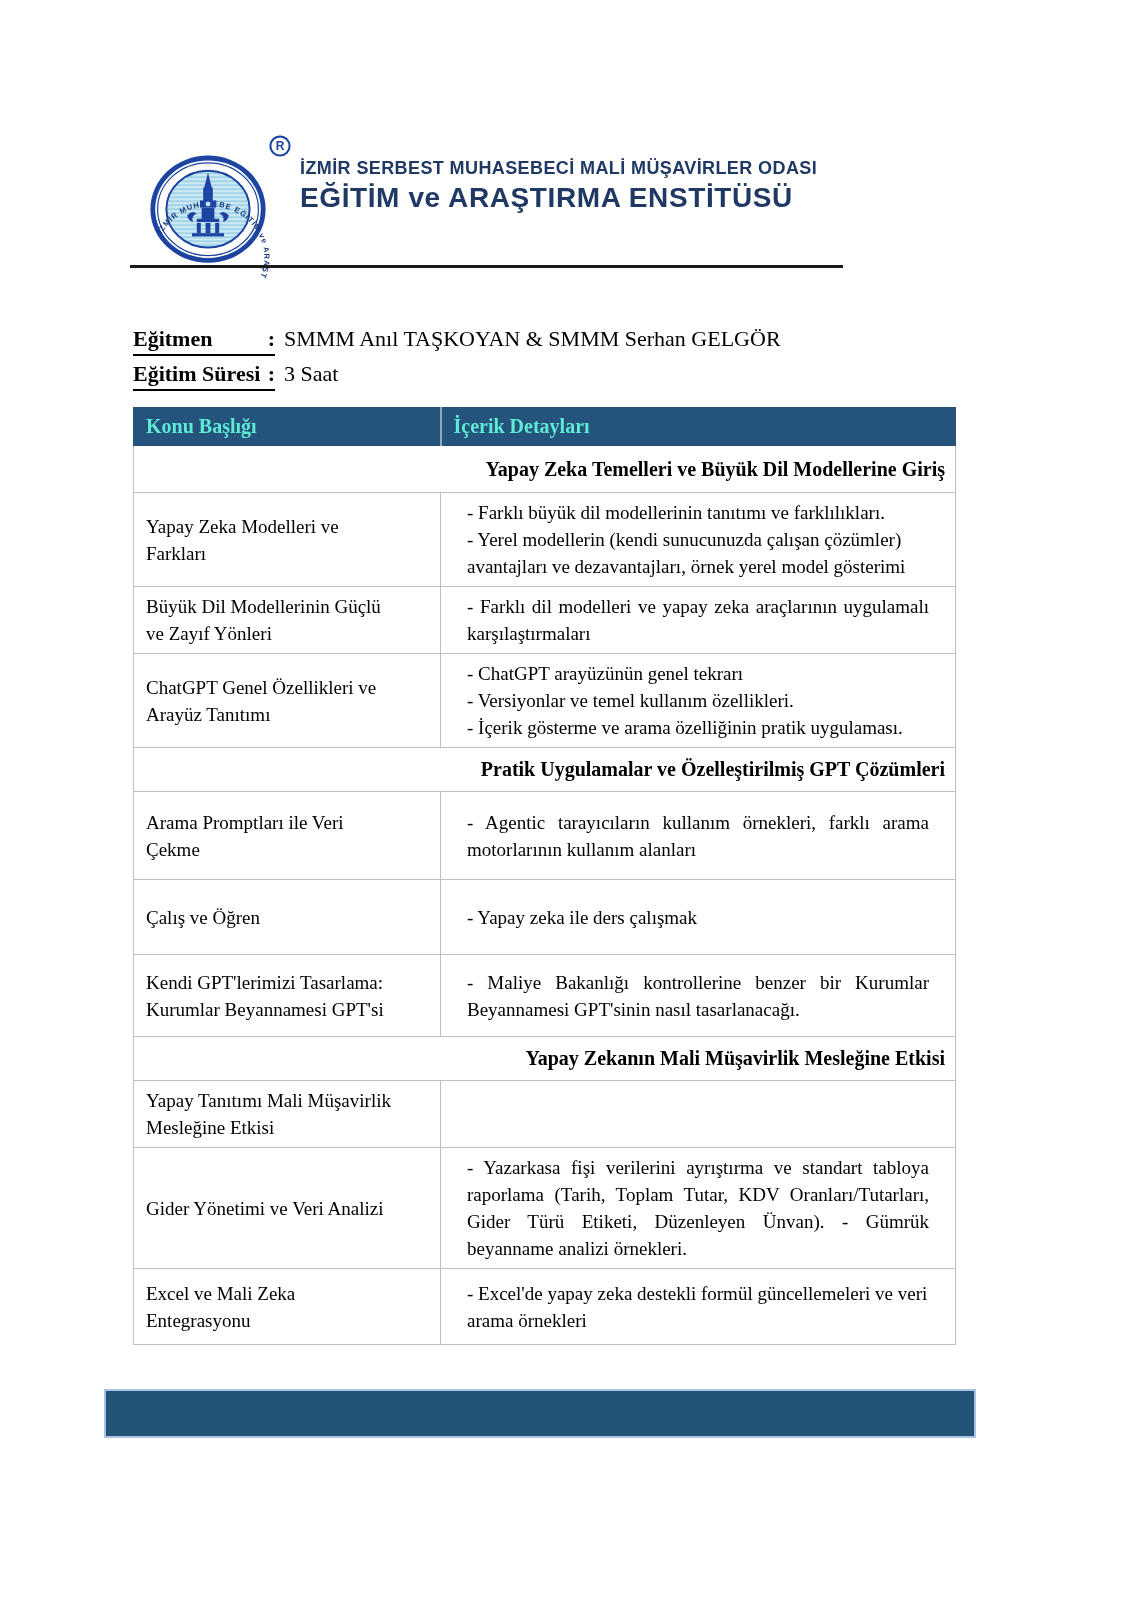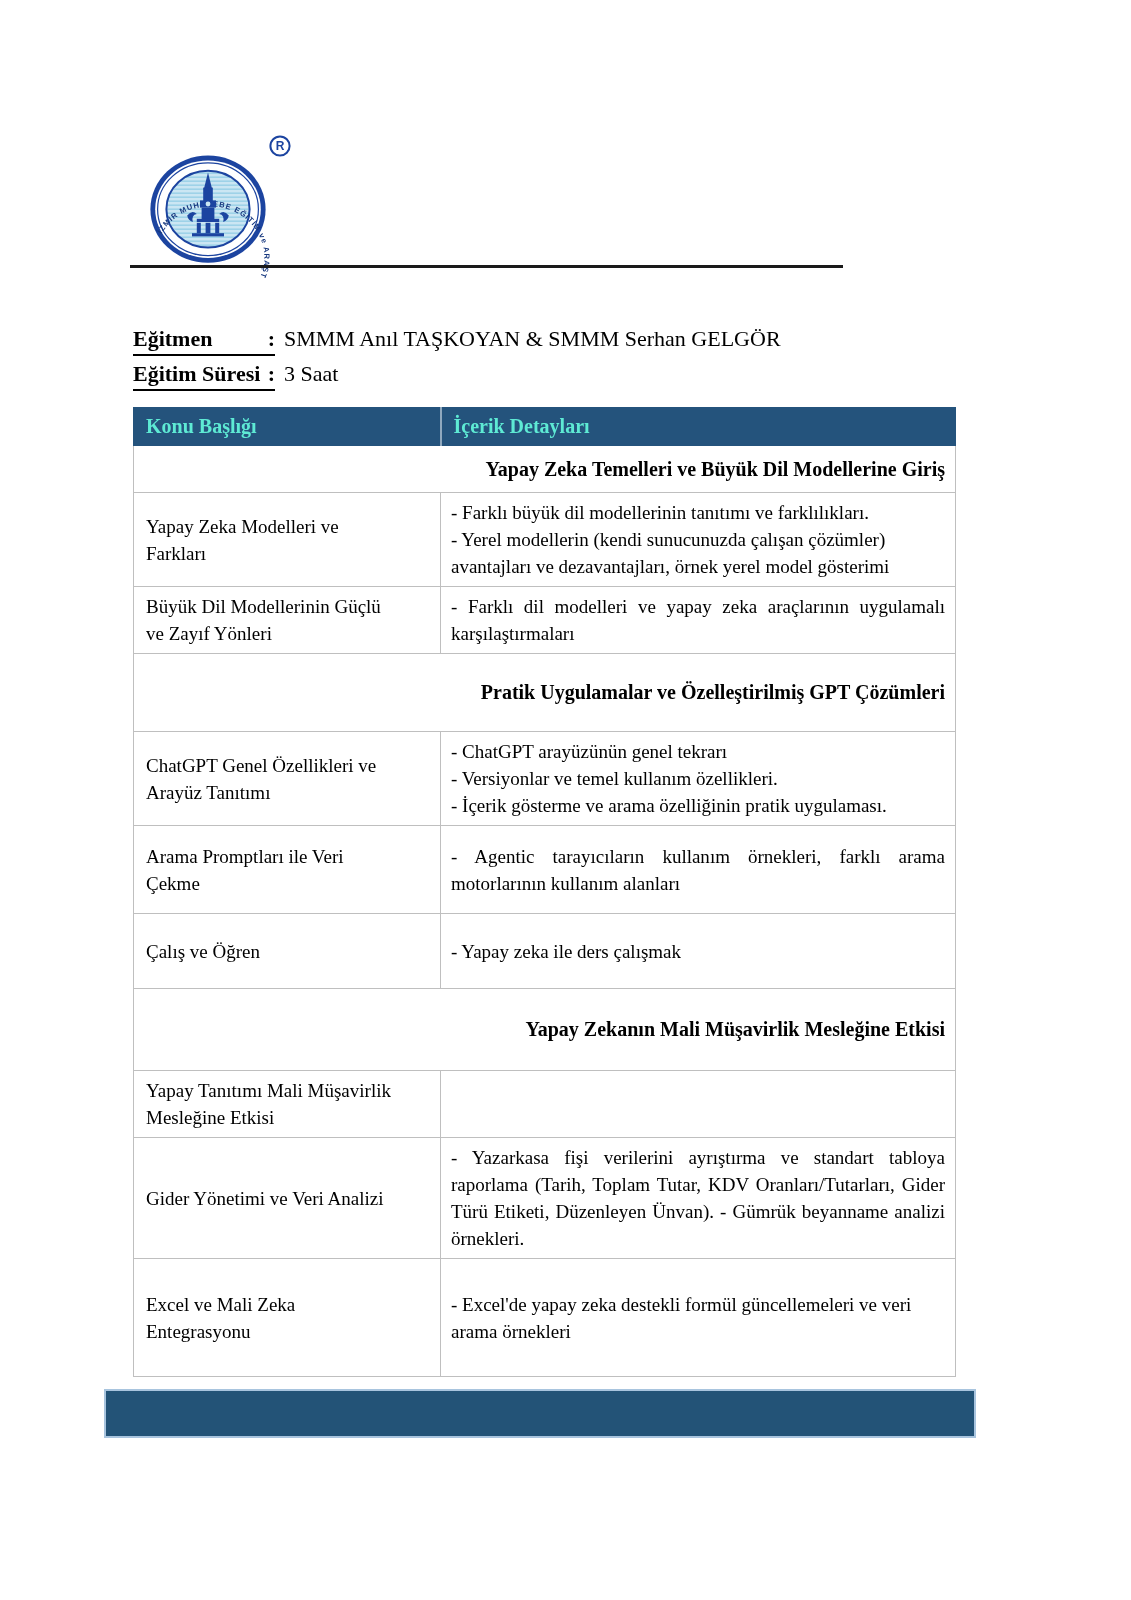--- a/index.html
+++ b/index.html
@@ -44,21 +44,21 @@
   thead tr{height:38px;}
   th{
     background:var(--hdr-blue);color:#5eead4;font-weight:bold;font-size:20px;
     text-align:left;padding:4px 12px;border:1px solid var(--hdr-blue) !important;
   }
   th.col2{border-left:2px solid #8FA8BE !important;}
   td.section-cell{
     text-align:right;font-weight:bold;font-size:20px;padding:6px 10px;
   }
   td.topic-cell{padding:6px 12px;line-height:27px;}
-  td.detail-cell{padding:6px 10px;line-height:27px;}
+  td.detail-cell{padding:6px 26px;line-height:27px;}
   td.detail-cell.justify{text-align:justify;}
   .detail-line{display:block;}
   
   tbody tr:nth-child(1){height:47px;}
   tbody tr:nth-child(2){height:86px;}
   tbody tr:nth-child(3){height:66px;}
   tbody tr:nth-child(4){height:78px;}
   tbody tr:nth-child(5){height:44px;}
   tbody tr:nth-child(6){height:88px;}
   tbody tr:nth-child(7){height:75px;}
@@ -113,20 +113,24 @@
         <path d="M126 112 q-6 -8 -12 -2 q7 1 5 10 q6 -2 7 -8z"></path>
       </g>
 
       <g>
         <circle cx="190" cy="25" r="12" fill="#fff" stroke="#1C44A0" stroke-width="2.5"></circle>
         <text id="logo-r-mark" x="190" y="30.5" text-anchor="middle" font-family="Liberation Sans, DejaVu Sans, sans-serif" font-size="15" font-weight="bold" fill="#1C44A0">R</text>
       </g>
     </svg>
   </div>
 
+  <div class="head-text">
+    <div class="head-line1">İZMİR SERBEST MUHASEBECİ MALİ MÜŞAVİRLER ODASI</div>
+    <div class="head-line2">EĞİTİM ve ARAŞTIRMA ENSTİTÜSÜ</div>
+  </div>
   <div class="head-rule"></div>
 
   <div class="info-block">
     <div class="info-line">
       <span class="info-label">
           <span>Eğitmen</span>
           <span>:</span>
         </span><span class="info-value">SMMM Anıl TAŞKOYAN &amp; SMMM Serhan GELGÖR</span>
     </div>
     <div class="info-line">
@@ -165,51 +169,60 @@
         <tr>
           <td class="topic-cell">
             <div class="detail-line">Büyük Dil Modellerinin Güçlü</div>
             <div class="detail-line">ve Zayıf Yönleri</div>
           </td>
           <td class="detail-cell justify">
             <div class="detail-line">- Farklı dil modelleri ve yapay zeka araçlarının uygulamalı karşılaştırmaları</div>
           </td>
         </tr>
         <tr>
-          <td colspan="2" class="section-cell">Pratik Uygulamalar ve Özelleştirilmiş GPT Çözümleri</td>
-        </tr>
-        <tr>
           <td class="topic-cell">
             <div class="detail-line">ChatGPT Genel Özellikleri ve</div>
             <div class="detail-line">Arayüz Tanıtımı</div>
           </td>
           <td class="detail-cell">
             <div class="detail-line">- ChatGPT arayüzünün genel tekrarı</div>
             <div class="detail-line">- Versiyonlar ve temel kullanım özellikleri.</div>
             <div class="detail-line">- İçerik gösterme ve arama özelliğinin pratik uygulaması.</div>
           </td>
         </tr>
         <tr>
+          <td colspan="2" class="section-cell">Pratik Uygulamalar ve Özelleştirilmiş GPT Çözümleri</td>
+        </tr>
+        <tr>
           <td class="topic-cell">
             <div class="detail-line">Arama Promptları ile Veri</div>
             <div class="detail-line">Çekme</div>
           </td>
           <td class="detail-cell justify">
             <div class="detail-line">- Agentic tarayıcıların kullanım örnekleri, farklı arama motorlarının kullanım alanları</div>
           </td>
         </tr>
         <tr>
           <td class="topic-cell">
             <div class="detail-line">Çalış ve Öğren</div>
           </td>
           <td class="detail-cell">
             <div class="detail-line">- Yapay zeka ile ders çalışmak</div>
           </td>
         </tr>
         <tr>
+          <td class="topic-cell">
+            <div class="detail-line">Kendi GPT'lerimizi Tasarlama:</div>
+            <div class="detail-line">Kurumlar Beyannamesi GPT'si</div>
+          </td>
+          <td class="detail-cell justify">
+            <div class="detail-line">- Maliye Bakanlığı kontrollerine benzer bir Kurumlar Beyannamesi GPT'sinin nasıl tasarlanacağı.</div>
+          </td>
+        </tr>
+        <tr>
           <td colspan="2" class="section-cell">Yapay Zekanın Mali Müşavirlik Mesleğine Etkisi</td>
         </tr>
         <tr>
           <td class="topic-cell">
             <div class="detail-line">Yapay Tanıtımı Mali Müşavirlik</div>
             <div class="detail-line">Mesleğine Etkisi</div>
           </td>
           <td class="detail-cell"></td>
         </tr>
         <tr>

